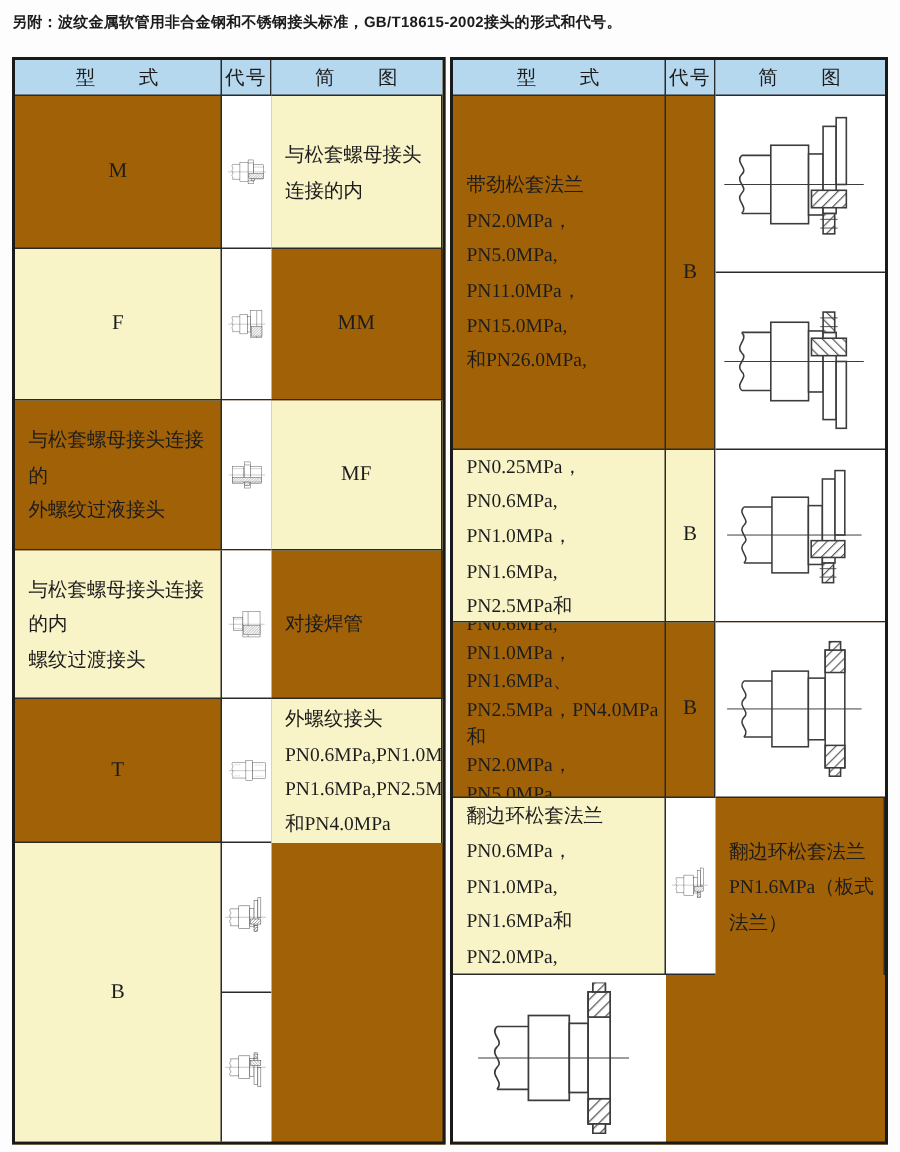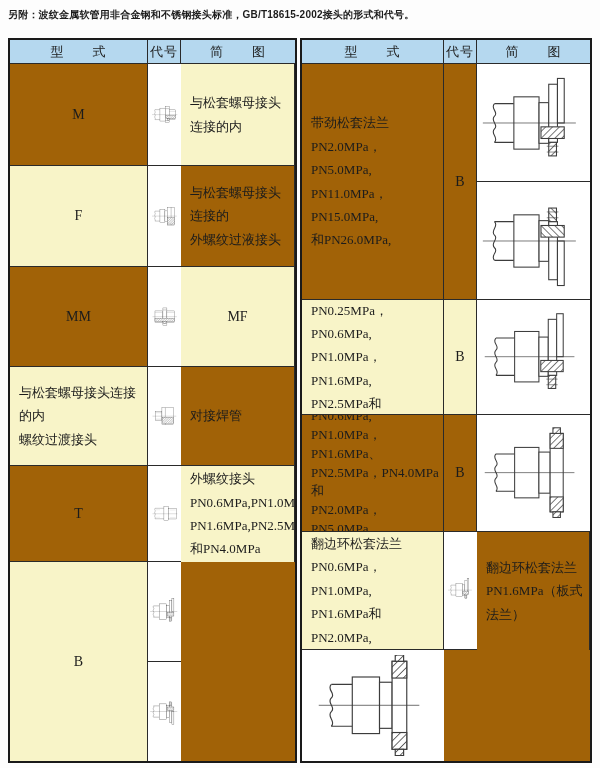--- a/index.html
+++ b/index.html
@@ -202,23 +202,23 @@
       </div>
 
       <div class="cell type hl">与松套螺母接头连接的内</div>
       <div class="cell code hl">F</div>
       <div class="cell diag nr">
         <svg class="dsvg" viewBox="0 0 112 96">
             <use href="#g-fit-f"></use>
           </svg>
       </div>
 
+      <div class="cell code">MM</div>
       <div class="cell type">与松套螺母接头连接的
 外螺纹过液接头</div>
-      <div class="cell code">MM</div>
       <div class="cell diag nr">
         <svg class="dsvg" viewBox="0 0 112 96">
             <use href="#g-fit-mm"></use>
           </svg>
       </div>
 
       <div class="cell code hl">MF</div>
       <div class="cell type hl">与松套螺母接头连接的内
 螺纹过渡接头</div>
       <div class="cell diag nr">

